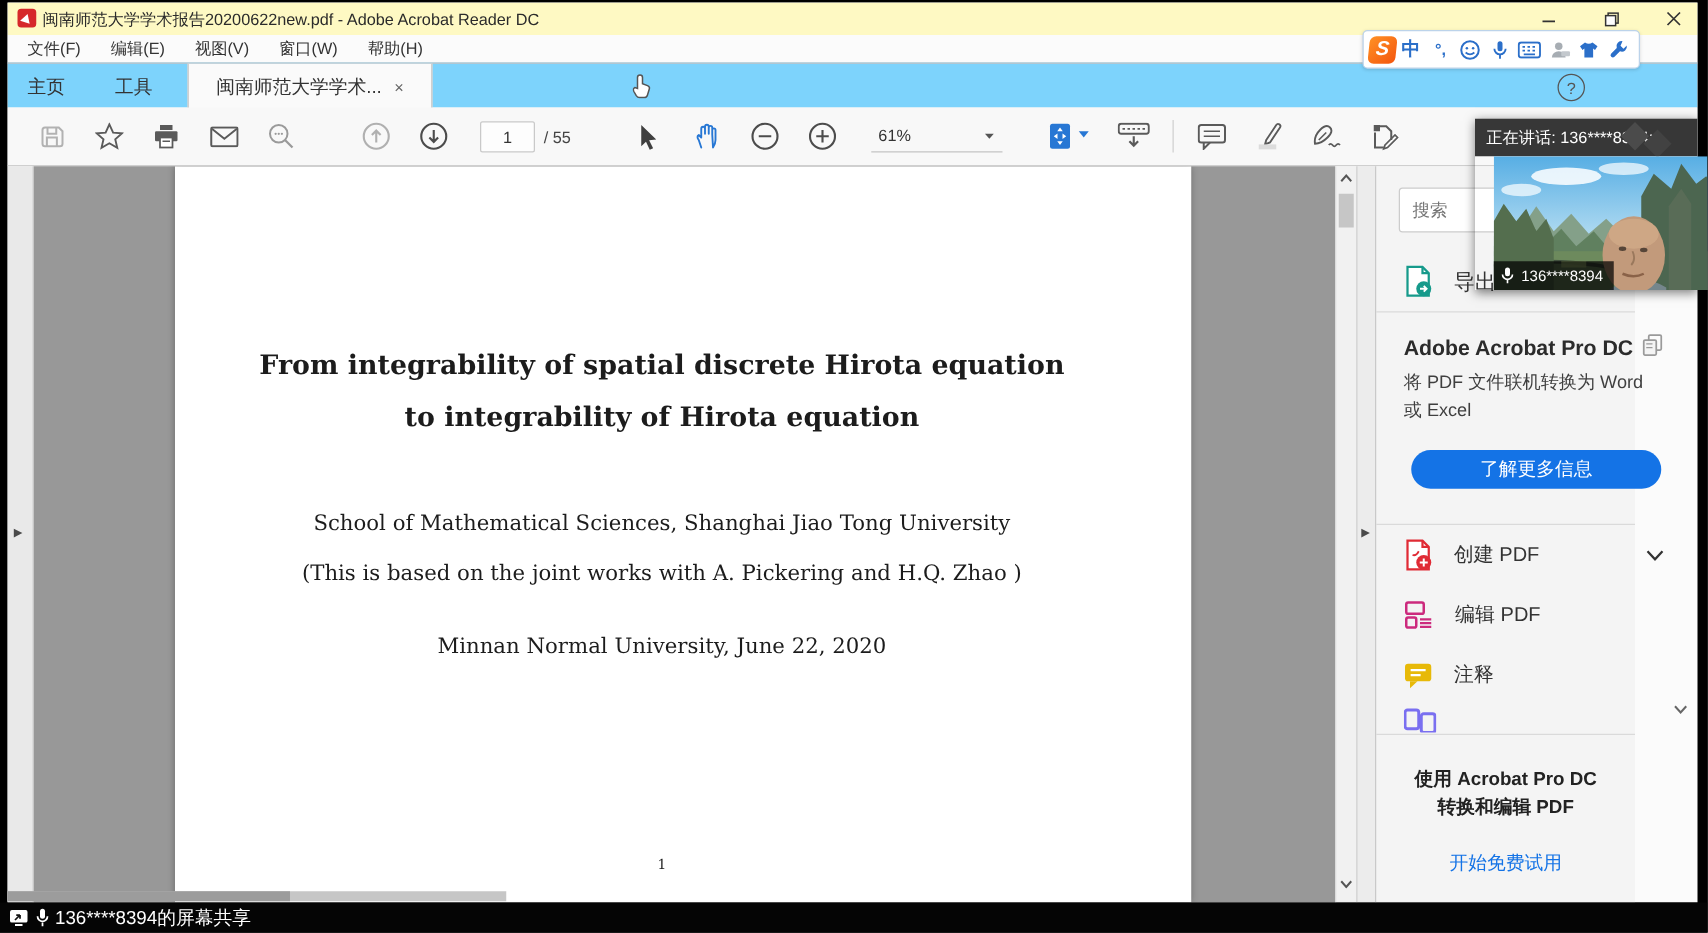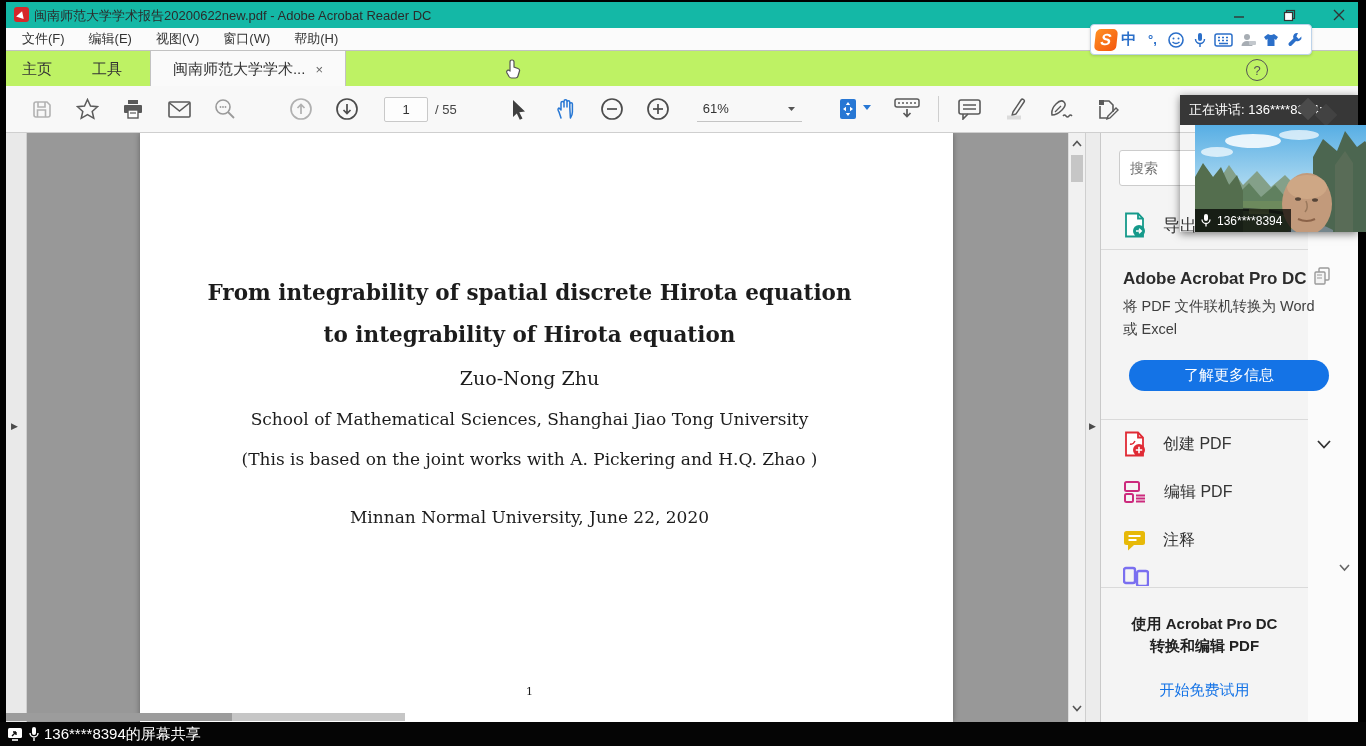--- a/index.html
+++ b/index.html
@@ -1,34 +1,34 @@
 <!DOCTYPE html>
 <html><head>
 <meta charset="utf-8">
 <style>
   html,body{margin:0;padding:0;background:#000;}
   #screen{position:relative;width:1366px;height:746px;background:#000;overflow:hidden;
           font-family:"Liberation Sans",sans-serif;-webkit-font-smoothing:antialiased;}
   
   #app{position:absolute;left:6px;top:2px;width:1352px;height:720px;background:#fbfbfb;overflow:hidden;}
   
-  #titlebar{position:absolute;left:0;top:0;width:100%;height:26px;background:#14b8a6;}
+  #titlebar{position:absolute;left:0;top:0;width:100%;height:26px;background:#fef9c3;}
   #titlebar .title{position:absolute;left:28px;top:5px;font-size:13px;color:#2b2b2b;white-space:nowrap;}
   .pdficon{position:absolute;left:8px;top:5px;width:15px;height:15px;background:#d6282a;border-radius:3px;}
   .pdficon:after{content:"";position:absolute;left:3px;top:4px;border-left:4px solid transparent;border-right:4px solid transparent;border-bottom:7px solid #fff;transform:rotate(18deg);}
   .winbtn{position:absolute;top:4px;width:30px;height:18px;display:flex;align-items:center;justify-content:center;color:#333;}
   
   #menubar{position:absolute;left:0;top:26px;width:100%;height:22px;background:#fbfbfb;display:flex;align-items:center;padding-left:16px;box-sizing:border-box;}
   #menubar span{font-size:13px;color:#333;margin-right:24px;}
   
   #imebar{position:absolute;left:1084px;top:22px;width:222px;height:31px;background:#fff;border:1px solid #bcd3ea;border-radius:4px;box-shadow:0 1px 3px rgba(0,0,0,.15);display:flex;align-items:center;padding:0 4px;box-sizing:border-box;z-index:30;}
   .imeitem{width:24px;height:24px;display:flex;align-items:center;justify-content:center;color:#2b6fc9;font-size:15px;font-weight:bold;}
   .slogo{width:22px;height:22px;border-radius:5px;background:linear-gradient(135deg,#ff9124,#f4560e);color:#fff;font-weight:bold;font-style:italic;font-size:16px;display:flex;align-items:center;justify-content:center;transform:skewX(-6deg);}
   
-  #tabbar{position:absolute;left:0;top:48px;width:100%;height:36px;background:#bef264;border-top:1px solid #c2c2c2;box-sizing:border-box;}
+  #tabbar{position:absolute;left:0;top:48px;width:100%;height:36px;background:#7dd3fc;border-top:1px solid #c2c2c2;box-sizing:border-box;}
   .tab{position:absolute;top:0;height:36px;display:flex;align-items:center;font-size:15px;color:#333;}
   #doctab{left:144px;width:194px;background:#fafafa;justify-content:center;border-left:1px solid #c2c2c2;border-right:1px solid #c2c2c2;}
   
   #toolbar{position:absolute;left:0;top:84px;width:100%;height:47px;background:#f8f8f8;border-bottom:1px solid #cfcfcf;box-sizing:border-box;display:flex;align-items:center;padding-left:12px;}
   .tbtn{width:46px;height:34px;display:flex;align-items:center;justify-content:center;flex:none;}
   .tbtn svg{display:block;}
   .tsep{width:1px;height:26px;background:#cfcfcf;flex:none;margin:0 8px;}
   .pagebox{width:38px;height:21px;background:#fdfdfd;border:1px solid #c9c9c9;border-radius:2px;font-size:13px;color:#333;text-align:center;flex:none;font-family:"Liberation Sans",sans-serif;}
   .zoombox{display:flex;align-items:center;border-bottom:1px solid #c4c4c4;height:24px;padding:0 6px;flex:none;gap:44px;}
   
@@ -283,21 +283,20 @@
 
     <div id="main">
       <div id="navstrip">
         <span class="paneArrow" style="position:absolute;left:5px;top:288px;">▶</span>
       </div>
 
       <div id="docarea">
         <div id="page">
           <div class="cline" style="top:189px;font-size:21.5px;font-weight:bold;">to integrability of Hirota equation</div>
           <div class="cline" style="top:147px;font-size:21.5px;font-weight:bold;">From integrability of spatial discrete Hirota equation</div>
-          <div class="cline" style="top:234px;font-size:19px;">Zuo-Nong Zhu</div>
           <div class="cline" style="top:276px;font-size:17px;">School of Mathematical Sciences, Shanghai Jiao Tong University</div>
           <div class="cline" style="top:316px;font-size:17px;">(This is based on the joint works with A. Pickering and H.Q. Zhao )</div>
           <div class="cline" style="top:374px;font-size:17px;">Minnan Normal University, June 22, 2020</div>
           <div class="cline" style="top:552px;font-size:11px;">1</div>
         </div>
       </div>
 
       <div id="vscroll">
         <span class="scrArrow" style="top:5px;"><svg width="10" height="7">
               <path d="M1 6 L5 1.5 9 6" fill="none" stroke="#555" stroke-width="1.6"></path>

